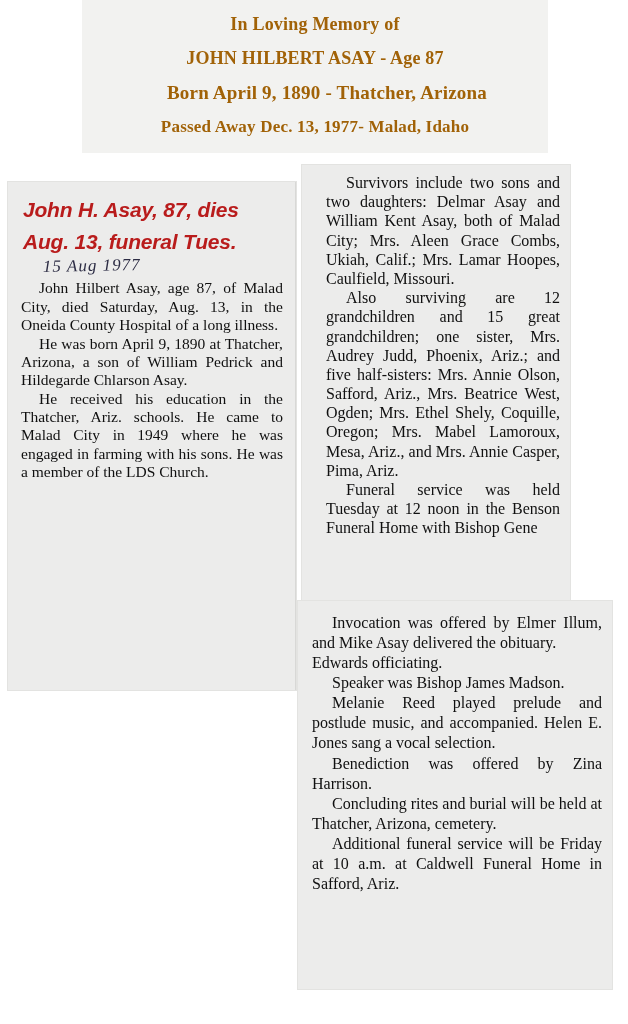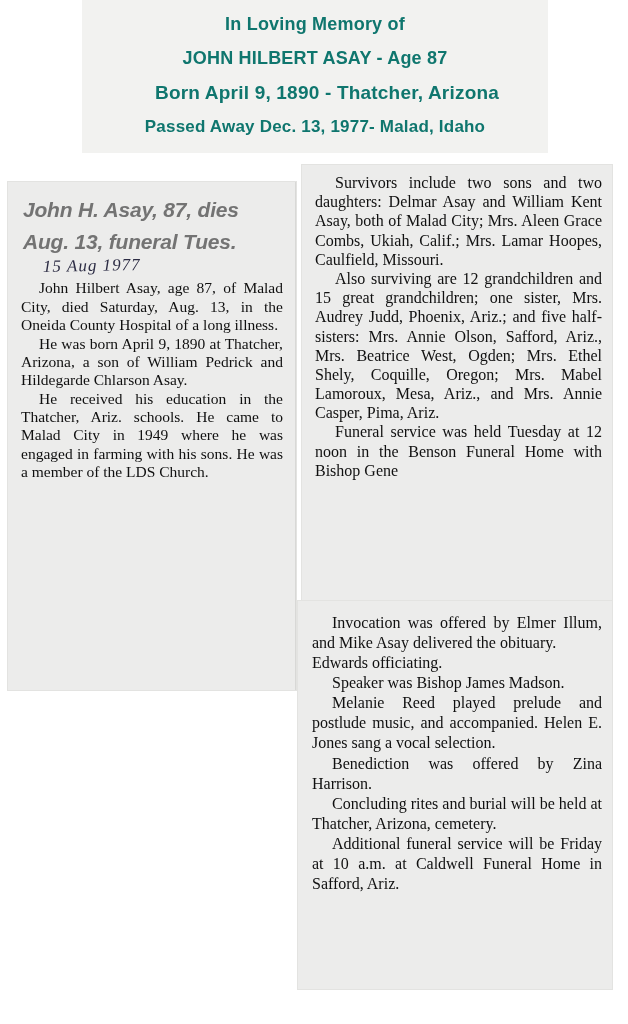--- a/index.html
+++ b/index.html
@@ -20,23 +20,23 @@
   .memorial {
     position: absolute;
     left: 82px;
     top: 0px;
     width: 466px;
     background: #f2f2f0;
     padding: 14px 0 16px 0;
     text-align: center;
   }
   .memorial-line {
-    font-family: Liberation Sans, sans-serif;
+    font-family: Liberation Serif, serif;
     font-weight: bold;
-    color: #0f766e;
+    color: #a16207;
     letter-spacing: 0.2px;
   }
   .mem-1 { font-size: 18px; margin-bottom: 13px; }
   .mem-2 { font-size: 18px; margin-bottom: 13px; }
   .mem-3 { font-size: 19px; margin-bottom: 13px; margin-left: 24px; }
   .mem-4 { font-size: 17px; margin-bottom: 0px; }
 
   
   .clip {
     position: absolute;
@@ -48,42 +48,42 @@
     top: 182px;
     width: 288px;
     height: 508px;
     padding: 10px 12px 10px 13px;
     border-right: 1px solid #d8d8d6;
     box-shadow: 0 0 0 1px #e3e3e1;
   }
   .clip-right {
     left: 302px;
     top: 165px;
-    width: 310px;
+    width: 268px;
     height: 440px;
-    padding: 8px 10px 8px 13px;
+    padding: 8px 10px 8px 24px;
     box-shadow: 0 0 0 1px #e3e3e1;
   }
   .clip-bottom {
     left: 298px;
     top: 601px;
     width: 314px;
     height: 388px;
     padding: 12px 10px 8px 14px;
     box-shadow: 0 0 0 1px #e3e3e1;
   }
 
   
   .headline {
     font-family: "Liberation Sans", sans-serif;
     font-weight: bold;
     font-style: italic;
     font-size: 21px;
     line-height: 1.32;
-    color: #737373;
+    color: #b91c1c;
     letter-spacing: -0.2px;
     margin: 4px 0 2px 2px;
   }
   .handwriting {
     font-family: "Liberation Serif", serif;
     font-style: italic;
     font-size: 17px;
     color: #2c2c44;
     margin: 2px 0 2px 22px;
     letter-spacing: 1px;

